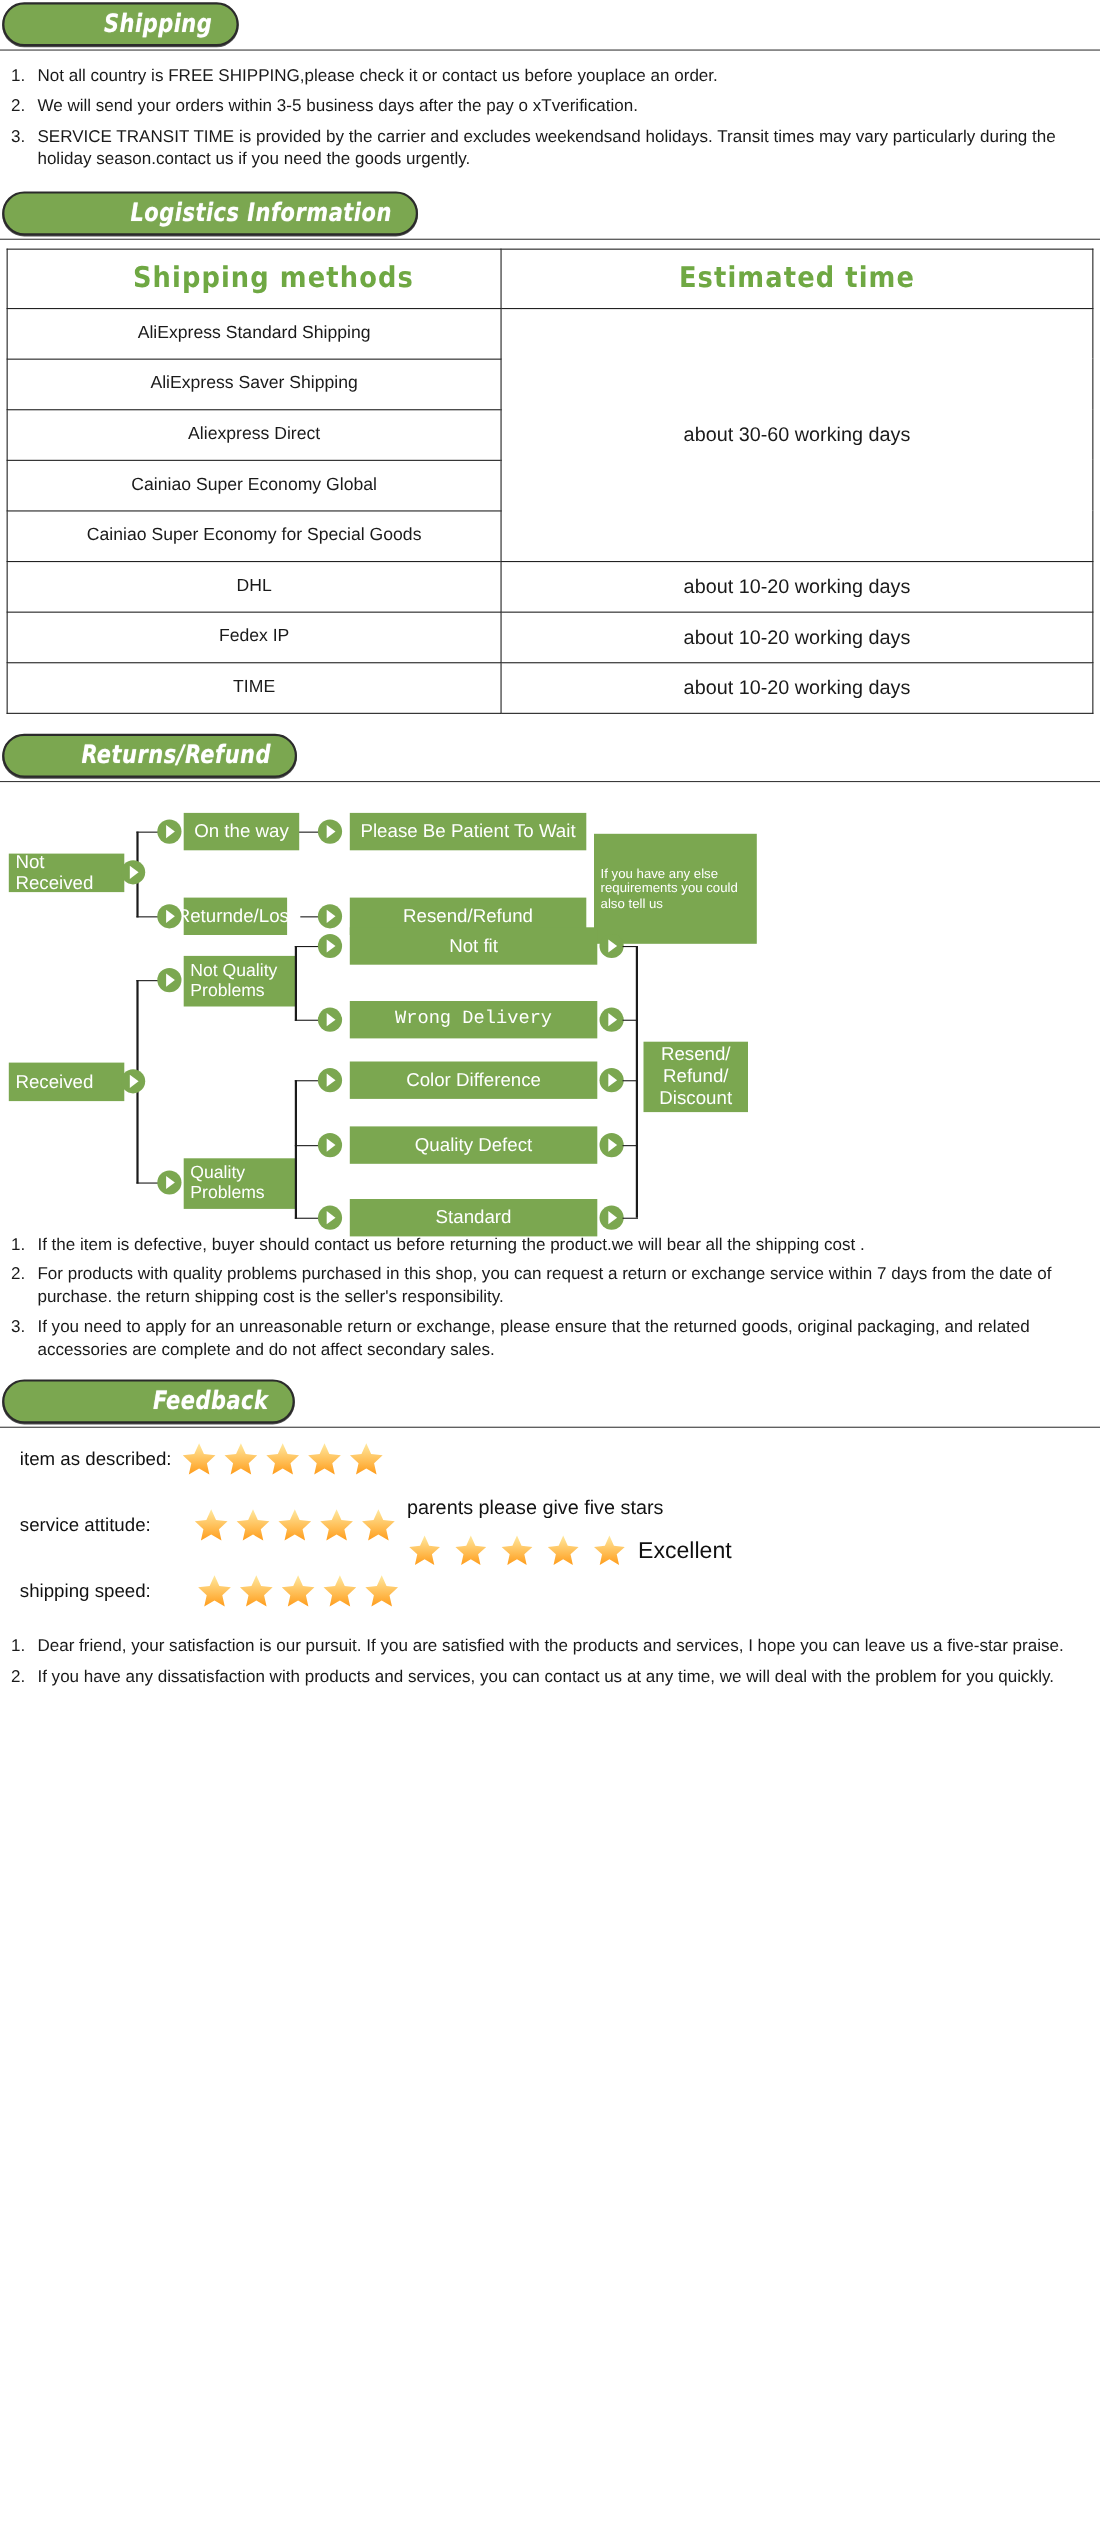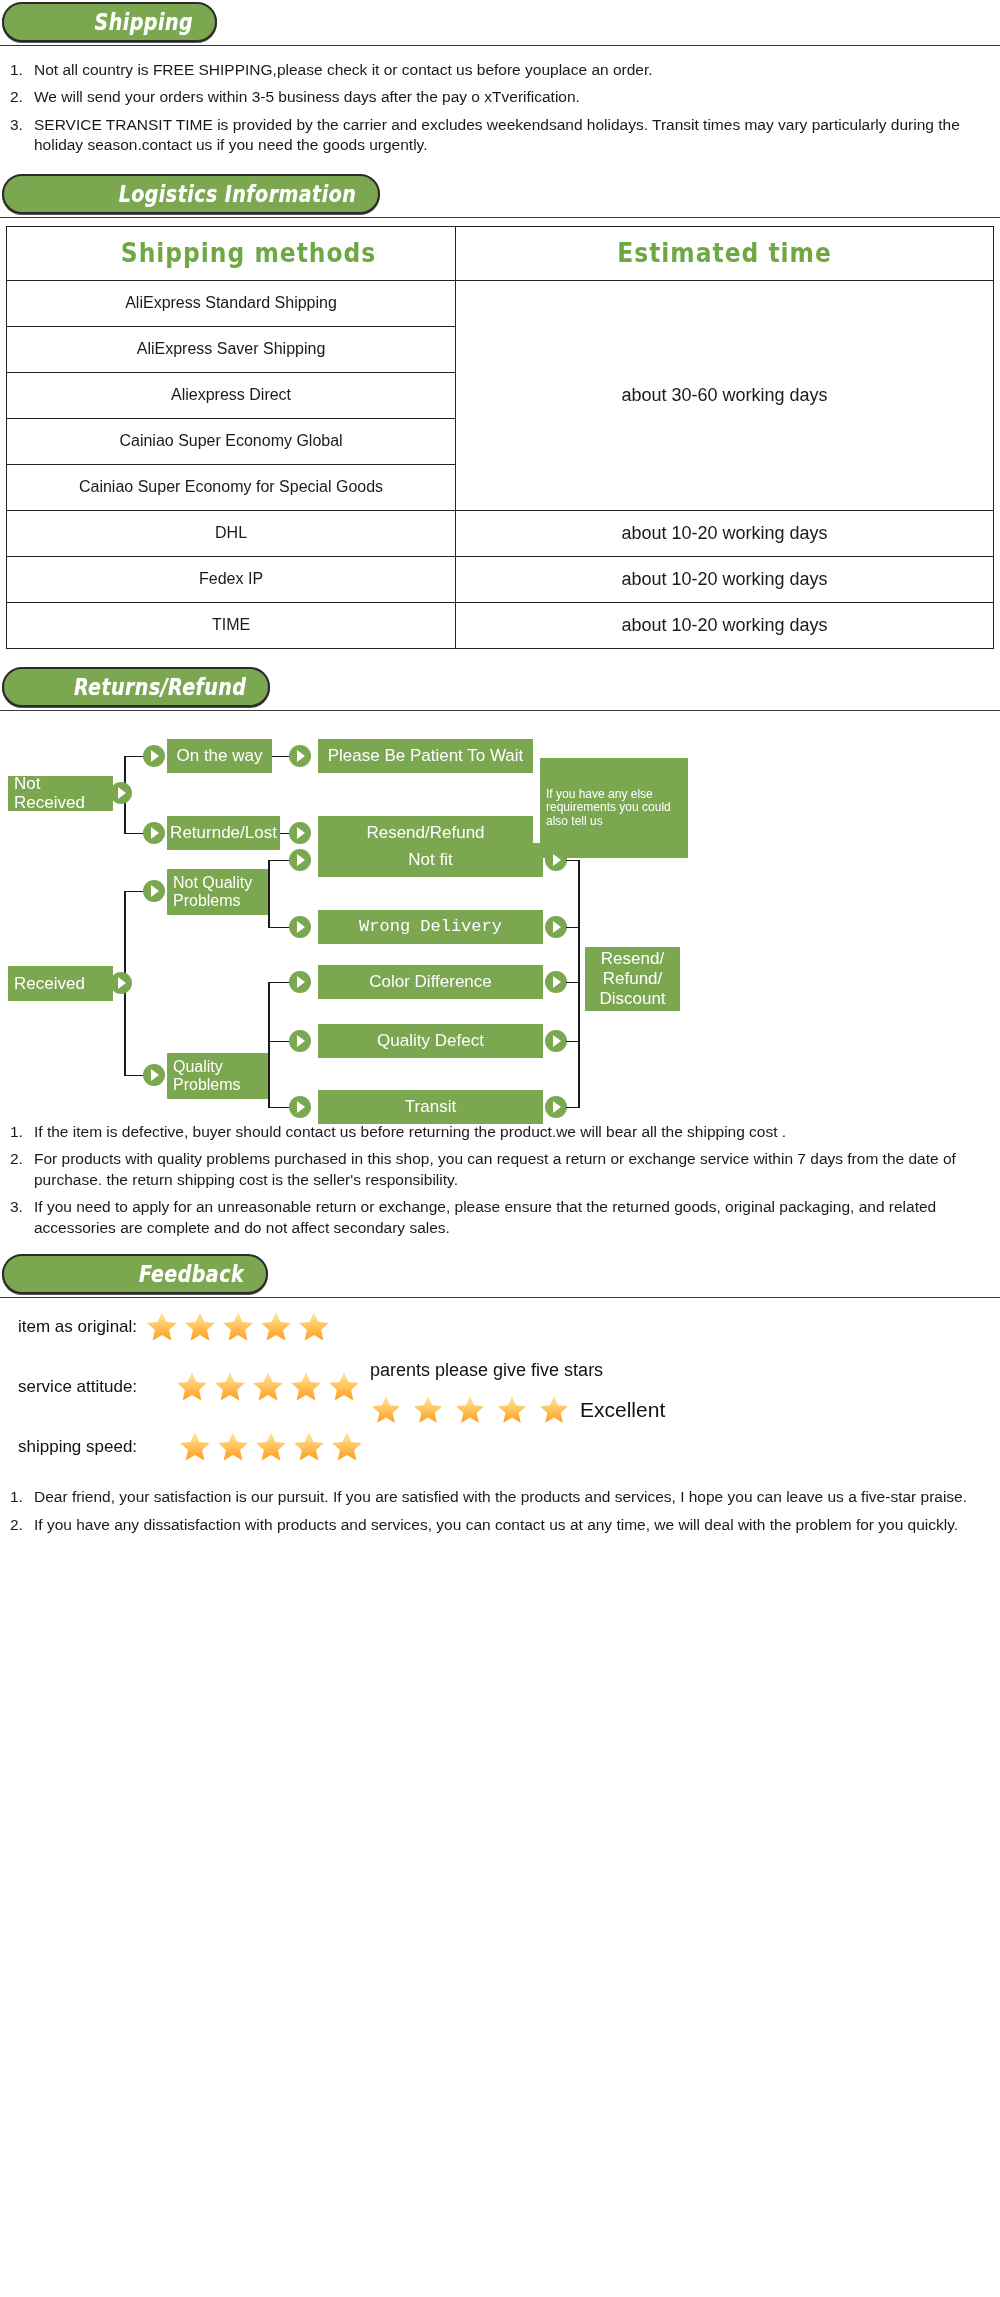--- a/index.html
+++ b/index.html
@@ -215,21 +215,21 @@
 
   <div class="fbox left" style="left:8px; top:61px; width:105px; height:35px;">Not Received</div>
   <div class="conn" style="left:110px; top:67px;"></div>
 
   <div class="fbox" style="left:167px; top:24px; width:105px; height:34px;">On the way</div>
   <div class="conn" style="left:143px; top:30px;"></div>
 
   <div class="fbox" style="left:318px; top:24px; width:215px; height:34px;">Please Be Patient To Wait</div>
   <div class="conn" style="left:289px; top:30px;"></div>
 
-  <div class="fbox" style="left:167px; top:101px; width:113px; height:34px;">Returnde/Lost</div>
+  <div class="fbox" style="left:167px; top:101px; width:94px; height:34px;">Returnde/Lost</div>
   <div class="conn" style="left:143px; top:107px;"></div>
 
   <div class="fbox" style="left:318px; top:101px; width:215px; height:34px;">Resend/Refund</div>
   <div class="conn" style="left:289px; top:107px;"></div>
 
   <div class="fbox left" style="left:540px; top:43px; width:148px; height:100px; align-items:center; font-size:12px;">If you have any else requirements you could also tell us</div>
 
   <div class="ln v" style="left:124px; top:176px; height:185px;"></div>
   <div class="ln h" style="left:124px; top:176px; width:22px;"></div>
   <div class="ln h" style="left:124px; top:360px; width:22px;"></div>
@@ -258,21 +258,21 @@
   <div class="ln h" style="left:268px; top:267px; width:25px;"></div>
   <div class="ln h" style="left:268px; top:326px; width:25px;"></div>
   <div class="ln h" style="left:268px; top:392px; width:25px;"></div>
 
   <div class="fbox" style="left:318px; top:250px; width:225px; height:34px;">Color Difference</div>
   <div class="conn" style="left:289px; top:256px;"></div>
 
   <div class="fbox" style="left:318px; top:309px; width:225px; height:34px;">Quality Defect</div>
   <div class="conn" style="left:289px; top:315px;"></div>
 
-  <div class="fbox" style="left:318px; top:375px; width:225px; height:34px;">Transit</div>
+  <div class="fbox" style="left:318px; top:375px; width:225px; height:34px;">Standard</div>
   <div class="conn" style="left:289px; top:381px;"></div>
 
   <div class="conn" style="left:545px; top:134px;"></div>
   <div class="conn" style="left:545px; top:201px;"></div>
   <div class="conn" style="left:545px; top:256px;"></div>
   <div class="conn" style="left:545px; top:315px;"></div>
   <div class="conn" style="left:545px; top:381px;"></div>
   <div class="ln v" style="left:578px; top:145px; height:247px;"></div>
   <div class="ln h" style="left:566px; top:145px; width:14px;"></div>
   <div class="ln h" style="left:566px; top:212px; width:14px;"></div>
@@ -303,21 +303,21 @@
 <div class="sec-head" style="margin-top:14px;">
   <div class="pill" style="width:266px;">
     <span>Feedback</span>
   </div>
   <div class="rule"></div>
 </div>
 
 <div class="fb-wrap">
 
   <div class="fb-row" style="left:18px; top:8px;">
-    <span class="fb-label">item as original:</span>
+    <span class="fb-label">item as described:</span>
     <span class="stars">
       <svg class="star" viewBox="0 0 24 24">
           <defs>
             <linearGradient id="g1" x1="0" y1="0" x2="0" y2="1">
               <stop offset="0" stop-color="#ffe9a0"></stop>
               <stop offset="1" stop-color="#ff9d1c"></stop>
             </linearGradient>
           </defs>
           <path d="M12 1.5l3.1 6.9 7.4.8-5.5 5 1.6 7.3-6.6-3.8-6.6 3.8 1.6-7.3-5.5-5 7.4-.8z" fill="url(#g1)"></path>
         </svg>

